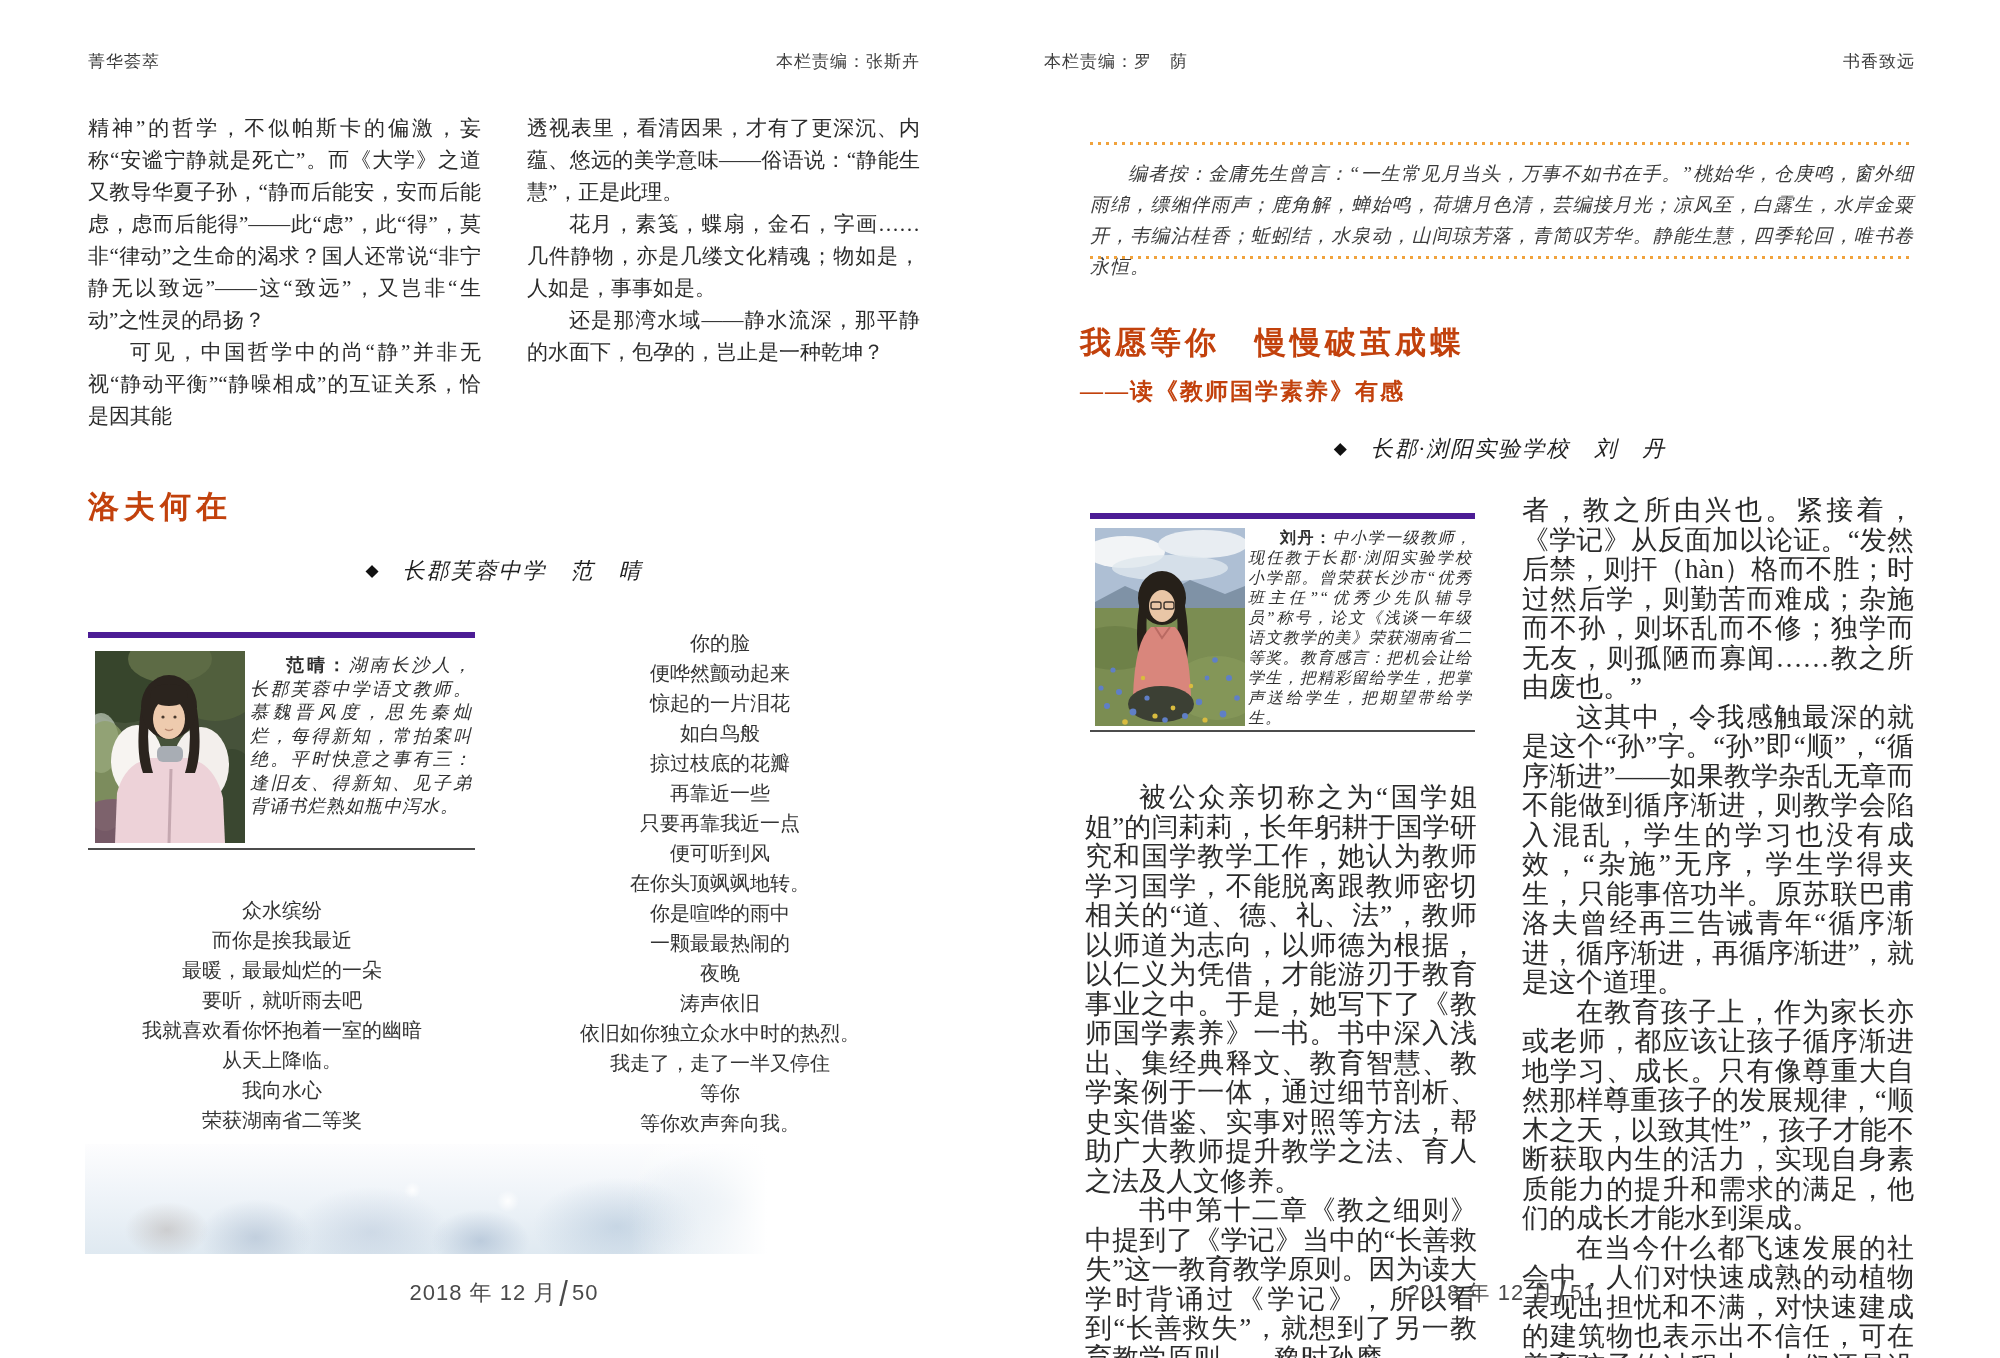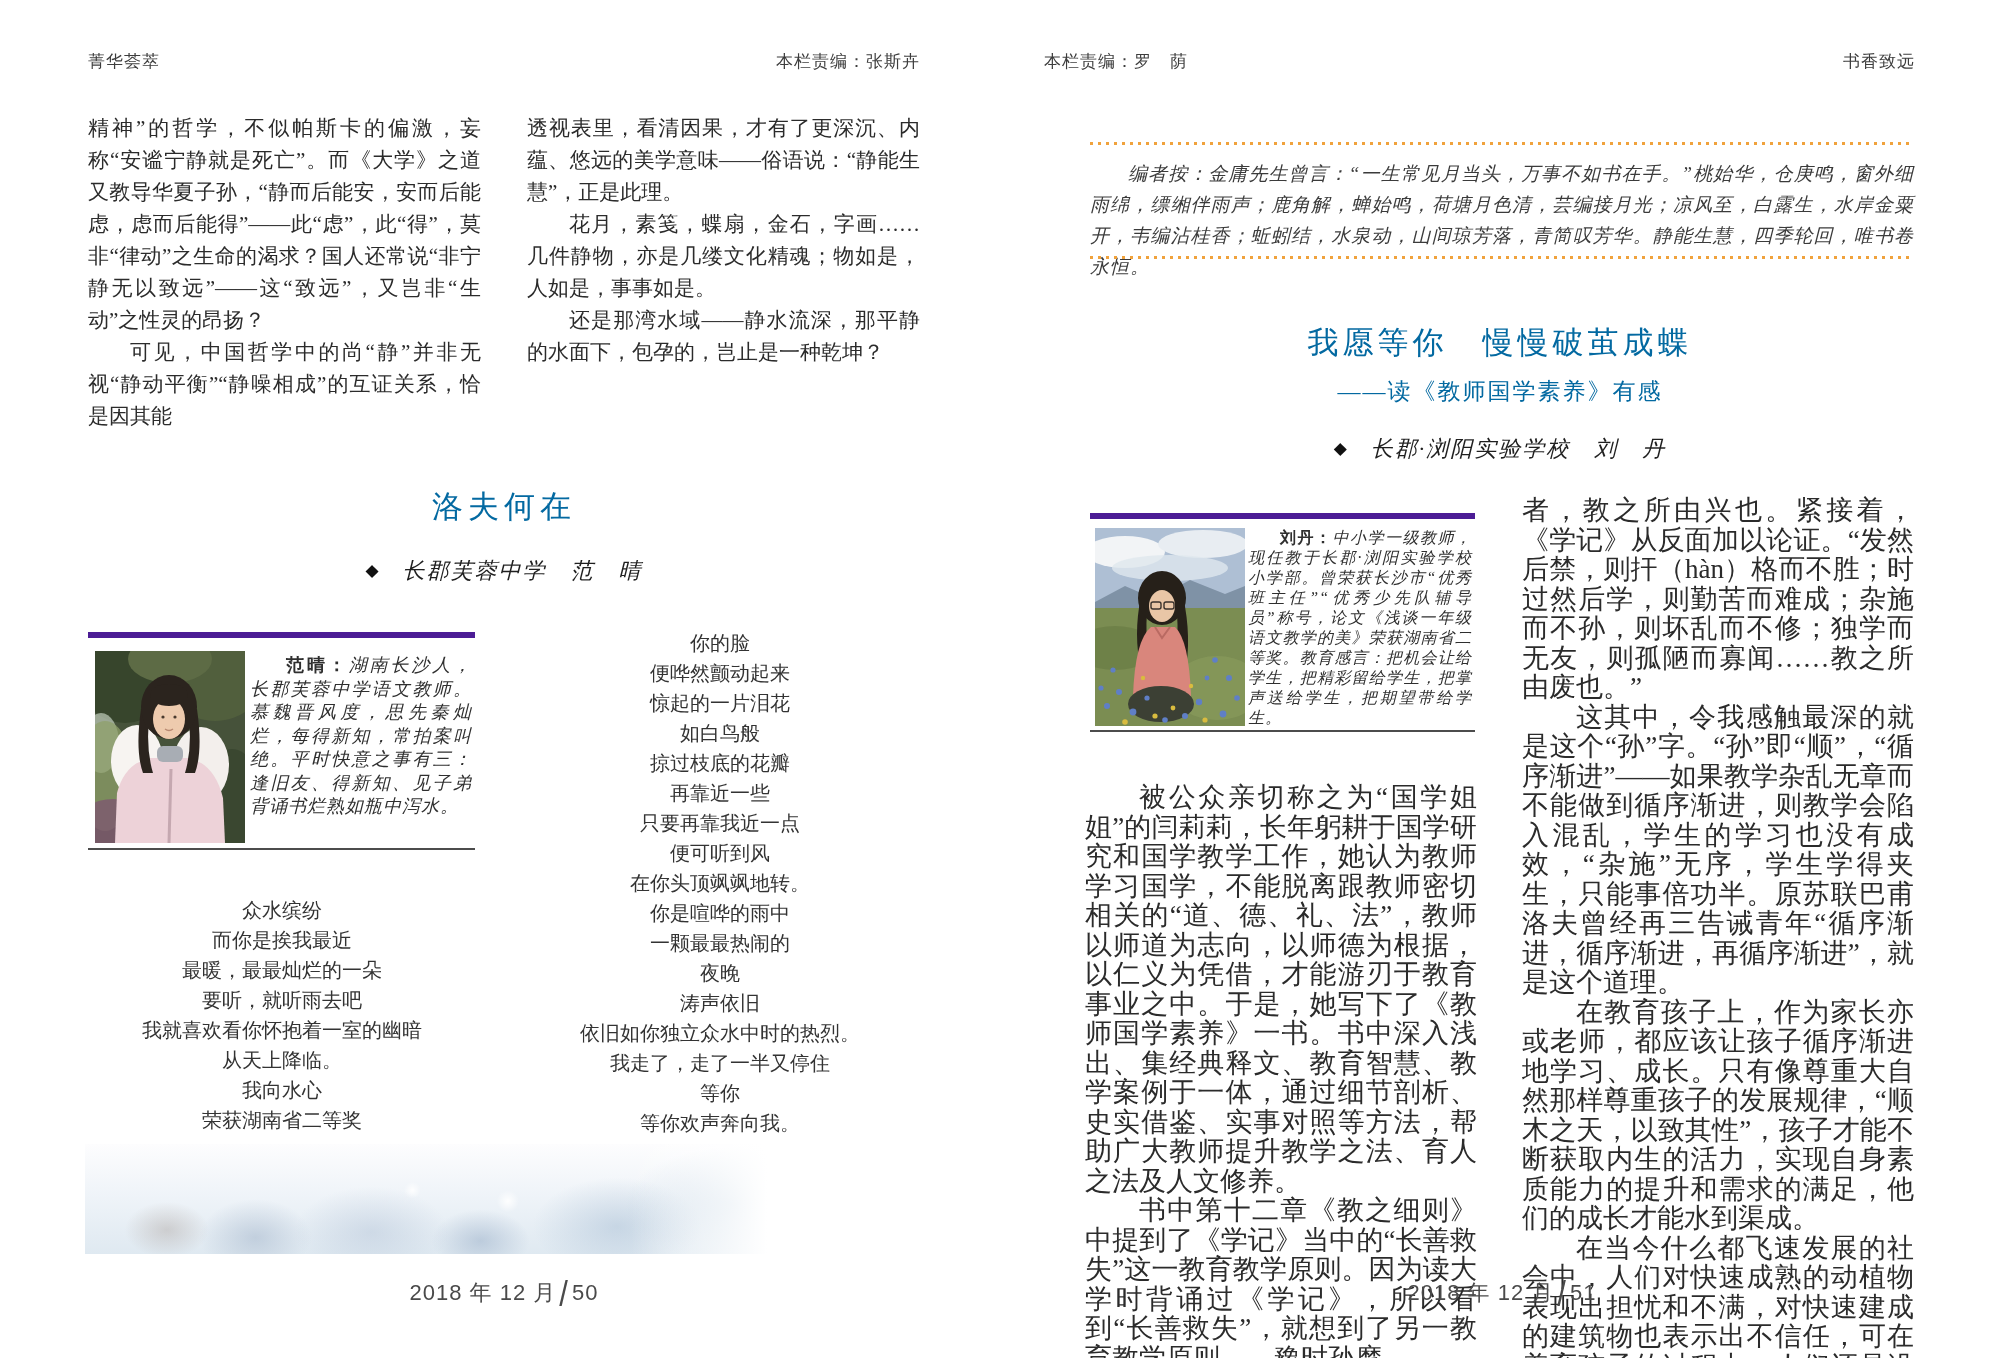--- a/index.html
+++ b/index.html
@@ -21,22 +21,22 @@
   #lp-hdr-r { left:776px; }
   #rp-hdr-l { left:1025px;margin-left:19px; }
   #rp-hdr-r { left:1843px; }
 
   .cols { position:absolute; left:88px; top:112px; width:832px; display:flex; gap:46px; }
   .col  { width:393px; font-size:21px; line-height:32px; text-align:justify; }
   .para { text-indent:2em; }
   .para.cont { text-indent:0; }
 
   .title {
-    position:absolute; text-align:center; font-weight:normal;
-    color:#0369a1; font-family:"Liberation Serif", serif; white-space:nowrap;
+    position:absolute; font-weight:bold;
+    color:#c2410c; font-family:"Liberation Serif", serif; white-space:nowrap;
   }
   #lp-title    { left:88px;  width:832px; top:486px; font-size:31px; letter-spacing:5px; }
   #rp-title    { left:1080px; width:840px; top:322px; font-size:31px; letter-spacing:4px; }
   #rp-subtitle { left:1080px; width:840px; top:376px; font-size:23px; letter-spacing:2px; }
 
   .byline { position:absolute; text-align:center; font-size:22px; color:#1f1f1f; white-space:nowrap; }
   #lp-byline { left:88px; width:832px; top:556px; }
   #rp-byline { left:1080px; width:840px; top:434px; }
   .byline .name { font-style:italic; letter-spacing:2px; }
   .diamond { font-size:17px; margin-right:24px; font-style:normal; vertical-align:2px; color:#111; }

